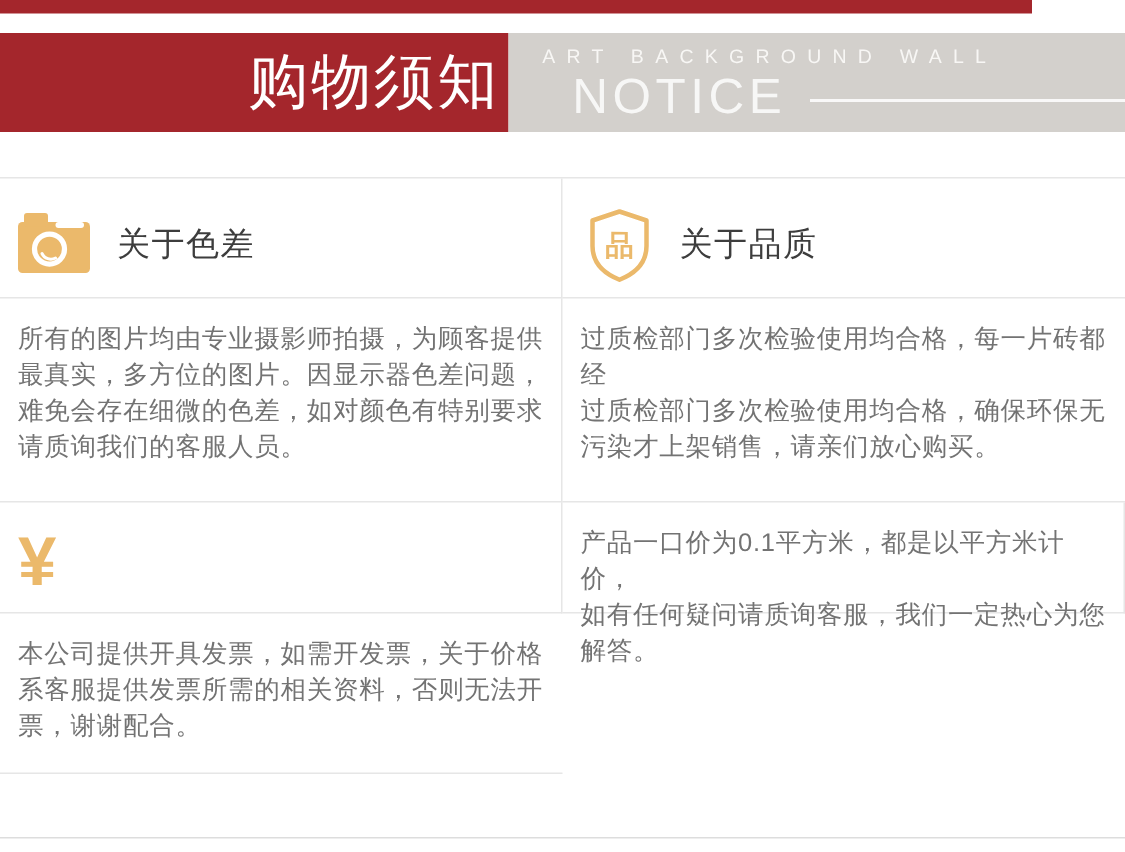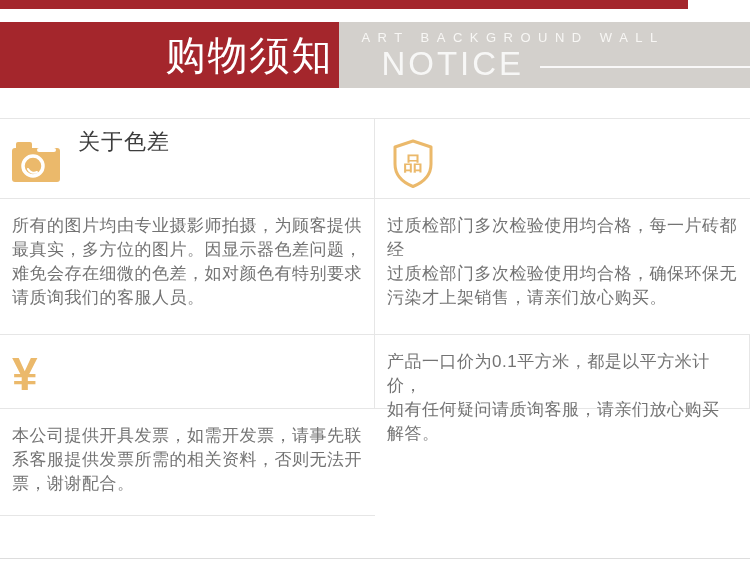--- a/index.html
+++ b/index.html
@@ -24,21 +24,21 @@
   .notice-line { flex:1; height:2px; background:rgba(255,255,255,0.85); margin-left:16px; margin-top:7px; }
 
   
   .grid {
     position:absolute; top:118px; left:0; width:750px; box-sizing:border-box;
     display:grid; grid-template-columns:375px 375px; grid-template-rows:80px 136px 74px 107px;
     border-top:1px solid #e6e6e6;
   }
   .cell { box-sizing:border-box; border-bottom:1px solid #e6e6e6; }
   .cell.left { border-right:1px solid #e6e6e6; }
-  .title-cell { display:flex; padding-left:12px; padding-top:8px; }
+  .title-cell { display:flex; align-items:center; padding-left:12px; padding-top:8px; }
   .title-cell.row2 { padding-top:4px; }
   .icon-box { width:54px; display:flex; align-items:center; justify-content:flex-start; }
   .yen-glyph { font-size:46px; font-weight:bold; color:#ebb96b; line-height:1; font-family:"Liberation Sans", sans-serif; }
   .section-title { font-size:22px; color:#3d3d3d; letter-spacing:1px; margin-left:12px; }
   .body-cell {
     padding:15px 12px 0 12px; font-size:17px; line-height:24px; color:#737373;
     white-space:pre-line; letter-spacing:0.5px;
   }
   
   .bottom-line { position:absolute; top:558px; left:0; width:750px; height:0; border-top:1px solid #dddddd; }
@@ -75,40 +75,41 @@
       </span>
       <span class="section-title">关于色差</span>
     </div>
     <div class="cell title-cell">
       <span class="icon-box">
         <svg width="52" height="52" viewBox="0 0 52 52">
           <path d="M26 4 L8 10 V27 C8 39 16 45.5 26 49.5 C36 45.5 44 39 44 27 V10 Z" fill="none" stroke="#ebb96b" stroke-width="3" stroke-linejoin="round"></path>
           <text x="26" y="33" font-size="19" font-weight="bold" fill="#ebb96b" text-anchor="middle" font-family="sans-serif">品</text>
         </svg>
       </span>
+      <span class="section-title">关于品质</span>
     </div>
 
     <div class="cell left body-cell">所有的图片均由专业摄影师拍摄，为顾客提供
 最真实，多方位的图片。因显示器色差问题，
 难免会存在细微的色差，如对颜色有特别要求
 请质询我们的客服人员。</div>
     <div class="cell body-cell">过质检部门多次检验使用均合格，每一片砖都经
 过质检部门多次检验使用均合格，确保环保无
 污染才上架销售，请亲们放心购买。</div>
 
     <div class="cell left title-cell row2">
       <span class="icon-box">
         <span class="yen-glyph">¥</span>
       </span>
     </div>
 
     <div class="cell left body-cell">产品一口价为0.1平方米，都是以平方米计价，
-如有任何疑问请质询客服，请亲们放心购买
+如有任何疑问请质询客服，我们一定热心为您
 解答。</div>
-    <div class="cell body-cell">本公司提供开具发票，如需开发票，请事先联
+    <div class="cell body-cell">本公司提供开具发票，如需开发票，关于价格
 系客服提供发票所需的相关资料，否则无法开
 票，谢谢配合。</div>
 
   </div>
 
   <div class="bottom-line"></div>
 
 </div>
 
 </body></html>

